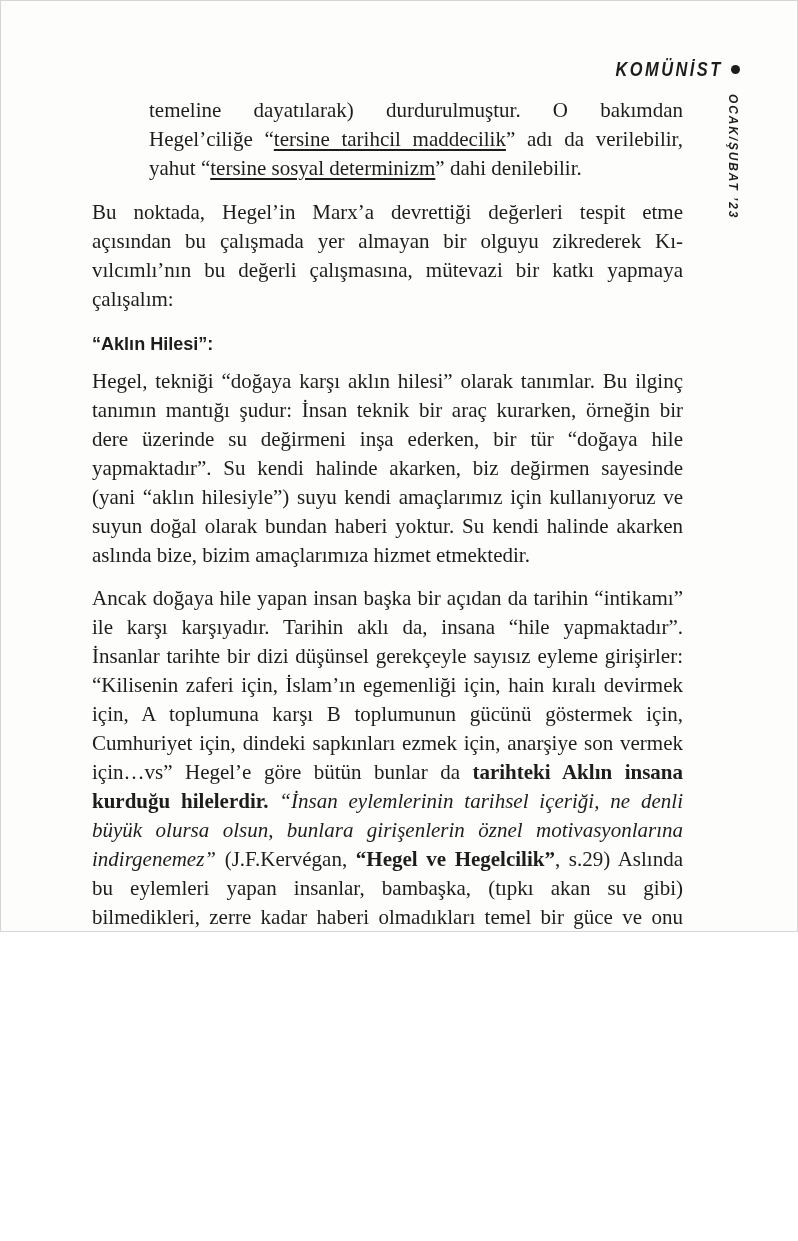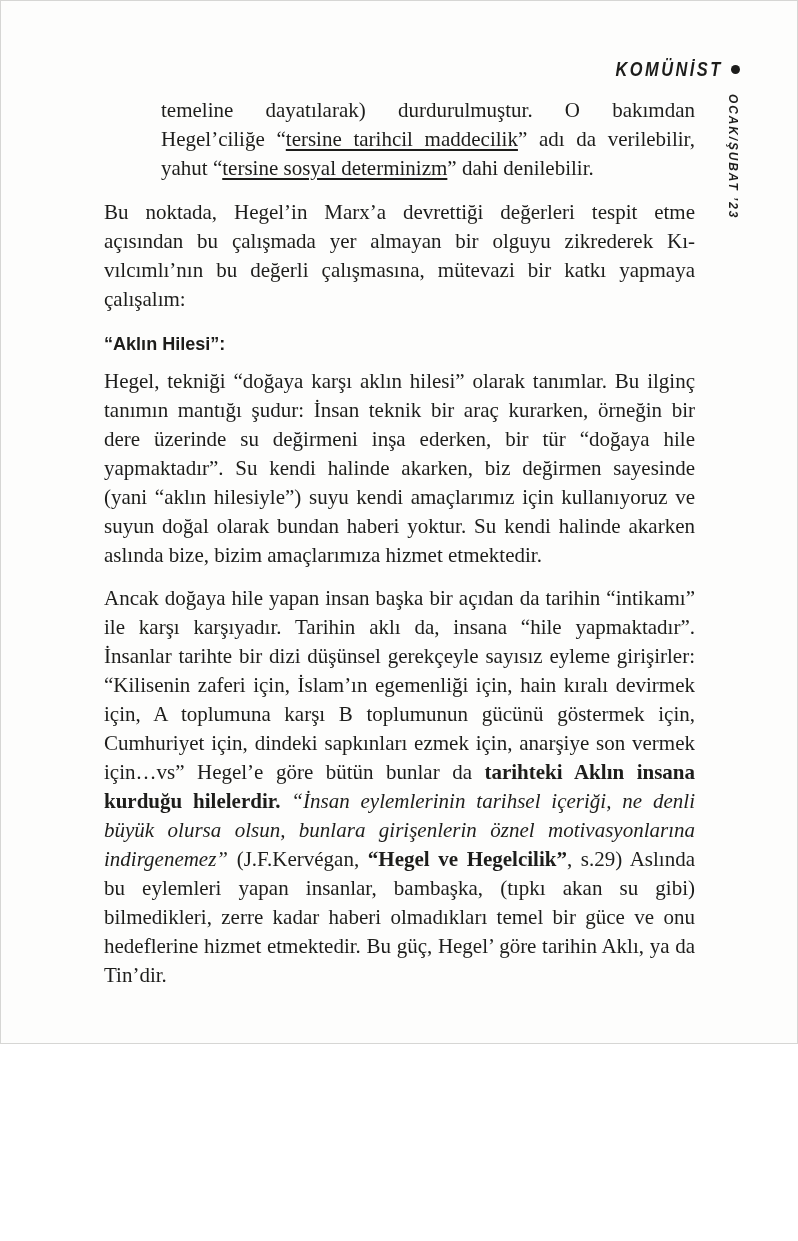--- a/index.html
+++ b/index.html
@@ -1,18 +1,18 @@
 <!DOCTYPE html>
 <html lang="tr"><head>
 <meta charset="utf-8">
 <style>
   html,body{margin:0;padding:0;background:#ffffff;}
   .page{
     position:relative;
-    width:798px;height:1044px;
+    width:798px;height:932px;
     background:#fdfdfc;
     color:#1d1d1b;
     font-family:"Liberation Serif", serif;
     box-shadow:inset 0 0 0 1px #d6d6d4;
     overflow:hidden;
   }
   
   .header{
     position:absolute; top:58px; right:58px;
     display:flex; align-items:center;
@@ -33,21 +33,21 @@
   .issue-vertical{
     position:absolute; left:741px; top:94px;
     transform:rotate(90deg) scaleX(0.88); transform-origin:0 0;
     font-family:"Liberation Sans", sans-serif;
     font-weight:700; font-style:italic;
     font-size:13.5px; letter-spacing:2.2px;
     white-space:nowrap;
   }
   
   .article{
-    position:absolute; left:104px; top:96px; width:591px;
+    position:absolute; left:92px; top:96px; width:591px;
     font-size:21px; line-height:29px;
     text-align:justify; text-justify:inter-word;
     hyphens:manual; -webkit-hyphens:manual;
   }
   .article p{margin:0 0 14px 0;}
   .article p.quote{margin-left:57px; margin-bottom:15px;}
   .article h2.heading{
     font-family:"Liberation Sans", sans-serif;
     font-size:19px; line-height:26px; font-weight:700;
     margin:17px 0 10px 0;

